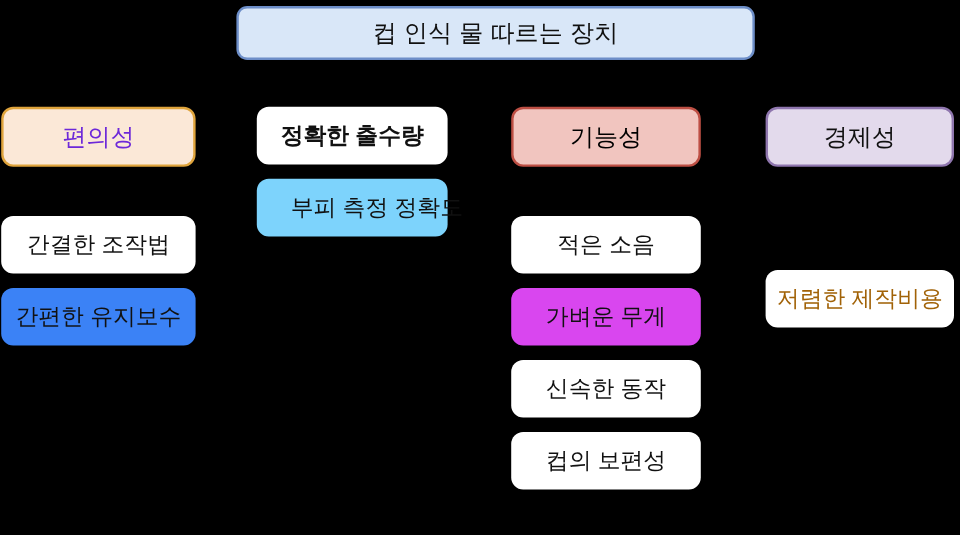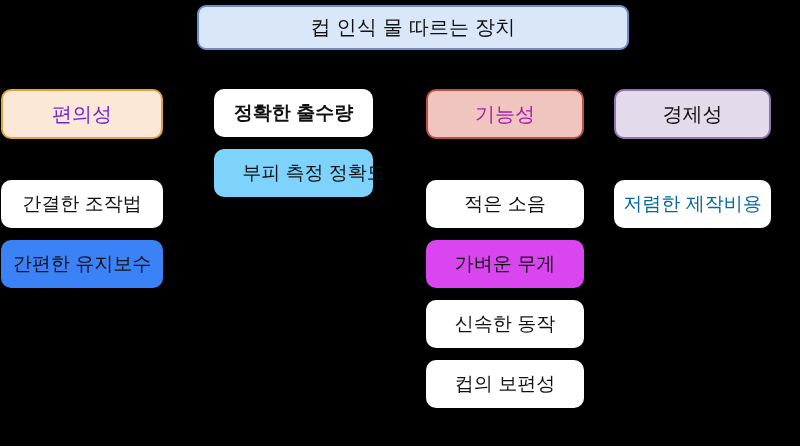--- a/index.html
+++ b/index.html
@@ -25,21 +25,21 @@
   }
 
   .column {
     position: absolute;
     top: 89px;
     display: flex; flex-direction: column;
   }
   .column:nth-child(1) { left: 1px;   width: 162px; }
   .column:nth-child(2) { left: 214px; width: 159px; }
   .column:nth-child(3) { left: 426px; width: 158px; }
-  .column:nth-child(4) { left: 614px; width: 157px; }
+  .column:nth-child(4) { left: 638px; width: 157px; gap: 45px; }
 
   .cat-box {
     height: 50px;
     box-sizing: border-box;
     border: 2.5px solid;
     border-radius: 10px;
     display: flex; align-items: center; justify-content: center;
     font-size: 20px; font-weight: 500;
     margin-bottom: 41px;
     flex: none;
@@ -76,38 +76,38 @@
       </div>
       <div class="column">
         <div class="leaf-box" style="background: rgb(255, 255, 255); color: rgb(17, 17, 17); font-weight: bold;">
           <span>정확한 출수량</span>
         </div>
         <div class="leaf-box" style="background: #7dd3fc; color: rgb(17, 17, 17); padding-left: 41px;">
           <span>부피 측정 정확도</span>
         </div>
       </div>
       <div class="column">
-        <div class="cat-box" style="background: rgb(241, 197, 191); border-color: rgb(189, 79, 68); color: #a21caf;">
+        <div class="cat-box" style="background: rgb(241, 197, 191); border-color: rgb(189, 79, 68); color: #000000;">
           <span>기능성</span>
         </div>
         <div class="leaf-box" style="background: rgb(255, 255, 255); color: rgb(17, 17, 17);">
           <span>적은 소음</span>
         </div>
         <div class="leaf-box" style="background: #d946ef; color: rgb(17, 17, 17);">
           <span>가벼운 무게</span>
         </div>
         <div class="leaf-box" style="background: rgb(255, 255, 255); color: rgb(17, 17, 17);">
           <span>신속한 동작</span>
         </div>
         <div class="leaf-box" style="background: rgb(255, 255, 255); color: rgb(17, 17, 17);">
           <span>컵의 보편성</span>
         </div>
       </div>
       <div class="column">
         <div class="cat-box" style="background: rgb(227, 218, 236); border-color: rgb(143, 118, 174); color: rgb(16, 16, 16);">
           <span>경제성</span>
         </div>
-        <div class="leaf-box" style="background: rgb(255, 255, 255); color: #0369a1;">
+        <div class="leaf-box" style="background: rgb(255, 255, 255); color: #a16207;">
           <span>저렴한 제작비용</span>
         </div>
       </div>
     </div>
 </div>
 
 </body></html>

